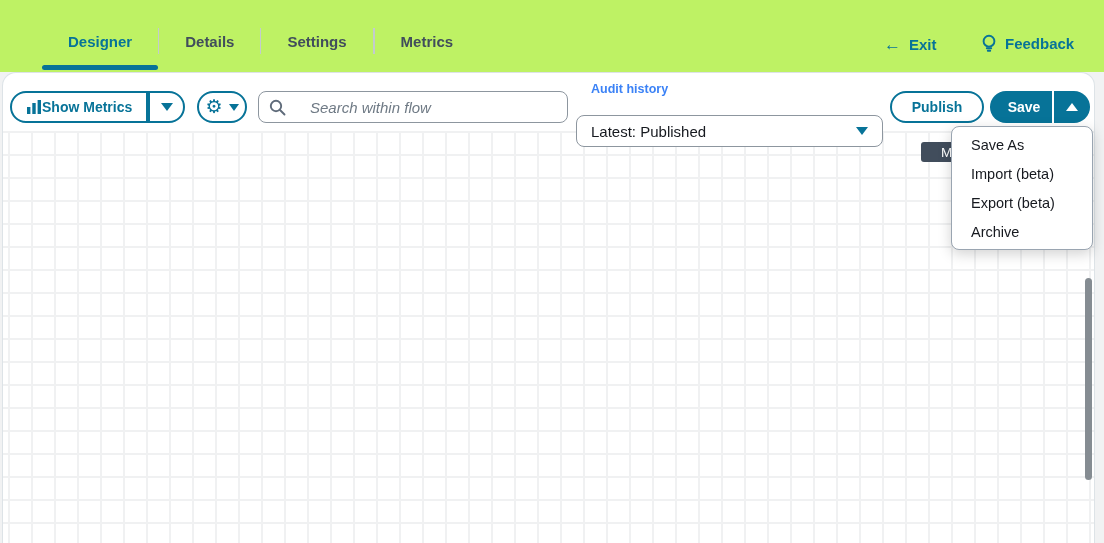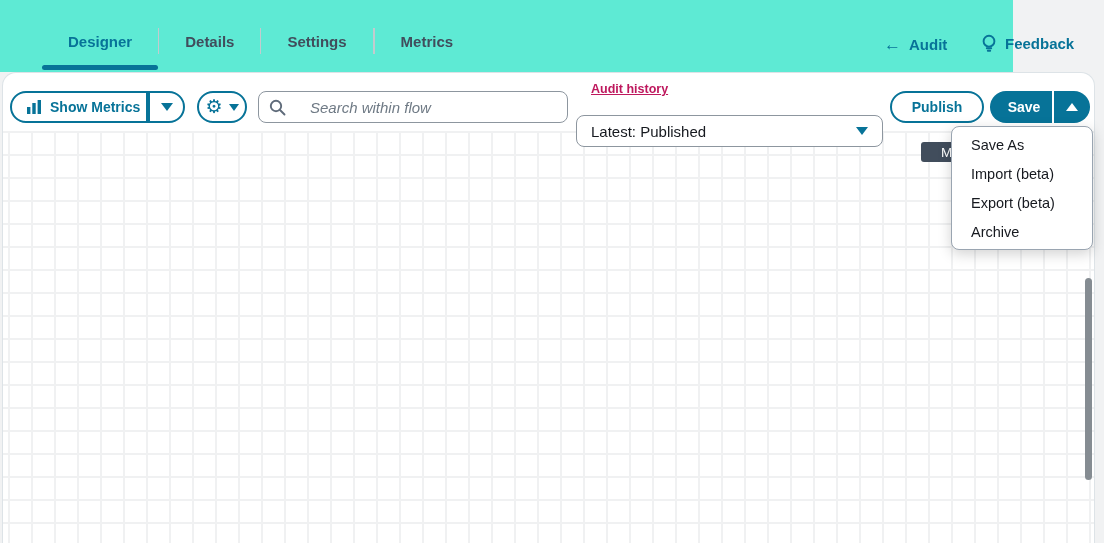--- a/index.html
+++ b/index.html
@@ -6,21 +6,21 @@
   html,body { width:1104px; height:543px; }
   body {
     font-family: "Liberation Sans", "DejaVu Sans", sans-serif;
     background:#f1f2f3;
     color:#16191f;
     overflow:hidden;
   }
   #page { position:relative; width:1104px; height:543px; overflow:hidden; }
 
   
-  #header { position:absolute; left:0; top:0; width:1013px; height:72px; background:#5eead4; }
+  #header { position:absolute; left:0; top:0; width:1104px; height:72px; background:#bef264; }
   .tabs { position:absolute; left:42px; top:0; height:72px; display:flex; align-items:stretch; }
   .tab {
     position:relative; display:flex; align-items:center; padding:10px 26px 0 26px;
     font-size:15px; font-weight:700; color:#414d5c; cursor:pointer; white-space:nowrap;
   }
   .tab.active { color:#077398; }
   .tab.active::after {
     content:""; position:absolute; left:0; right:0; bottom:2px; height:5px;
     background:#077398; border-radius:3px;
   }
@@ -51,21 +51,21 @@
 
   
   .ctl { position:absolute; top:91px; height:32px; display:flex; align-items:center; }
   .pill-outline {
     border:2px solid #077398; border-radius:16px; background:#fff; color:#077398;
     font-size:14px; font-weight:700; justify-content:center; cursor:pointer;
   }
   .split-left  { border-radius:16px 0 0 16px; }
   .split-right { border-radius:0 16px 16px 0; }
 
-  #metrics-main { left:10px; width:138px; gap:8px; padding-left:14px; justify-content:flex-start; }
+  #metrics-main { left:10px; width:138px; padding-left:14px; justify-content:flex-start; }
   #metrics-caret { left:148px; width:37px; }
   #gear-btn { left:197px; width:50px; gap:6px; }
 
   .caret-down { width:0; height:0; border-left:6px solid transparent; border-right:6px solid transparent; border-top:8px solid #077398; }
   .caret-up-white { width:0; height:0; border-left:6px solid transparent; border-right:6px solid transparent; border-bottom:8px solid #ffffff; }
 
   .gear-glyph { font-size:19px; line-height:1; color:#077398; margin-top:-2px; }
 
   #search-box {
     left:258px; width:310px; border:1px solid #8d969f; border-radius:8px; background:#fff;
@@ -76,22 +76,22 @@
     font-family:"Liberation Sans","DejaVu Sans",sans-serif; background:transparent;
   }
   #search-box input::placeholder { color:#6f7a85; font-style:italic; }
 
   #audit-select {
     left:576px; width:307px; border:1px solid #8d969f; border-radius:8px; background:#fff;
     padding:0 14px; cursor:pointer; justify-content:space-between;margin-top:24px;
   }
   #audit-select .value { font-size:15px; color:#16191f; }
   #audit-label {
-    position:absolute; left:586px; top:82px; font-size:12.5px; font-weight:700; color:#be185d;
-    background:#ffffff; padding:0 5px; z-index:2;text-decoration:underline;
+    position:absolute; left:586px; top:82px; font-size:12.5px; font-weight:700; color:#3b82f6;
+    background:#ffffff; padding:0 5px; z-index:2;
   }
 
   #publish-btn { left:890px; width:94px; }
   #save-main {
     left:990px; width:62px; background:#077398; color:#fff; border:none;
     font-size:14px; font-weight:700; justify-content:center; cursor:pointer;
     border-radius:16px 0 0 16px; padding-left:6px;
   }
   #save-caret {
     left:1052px; width:38px; background:#077398; border-left:2px solid #ffffff;
@@ -148,21 +148,21 @@
       </div>
       <div class="tab-divider"></div>
       <div class="tab-divider"></div>
       <div class="tab">
         <span>Metrics</span>
       </div>
     </div>
 
     <div class="header-action" id="exit-action">
       <span class="arrow-glyph">←</span>
-      <span>Audit</span>
+      <span>Exit</span>
     </div>
     <div class="header-action" id="feedback-action">
       <span>
         <svg width="16" height="19" viewBox="0 0 16 19">
           <circle cx="8" cy="7.2" r="5.4" fill="none" stroke="#077398" stroke-width="1.9"></circle>
           <path d="M5.8 14.2 H10.2 M6.8 16.8 H9.2" stroke="#077398" stroke-width="1.9" fill="none" stroke-linecap="round"></path>
         </svg>
       </span>
       <span>Feedback</span>
     </div>

